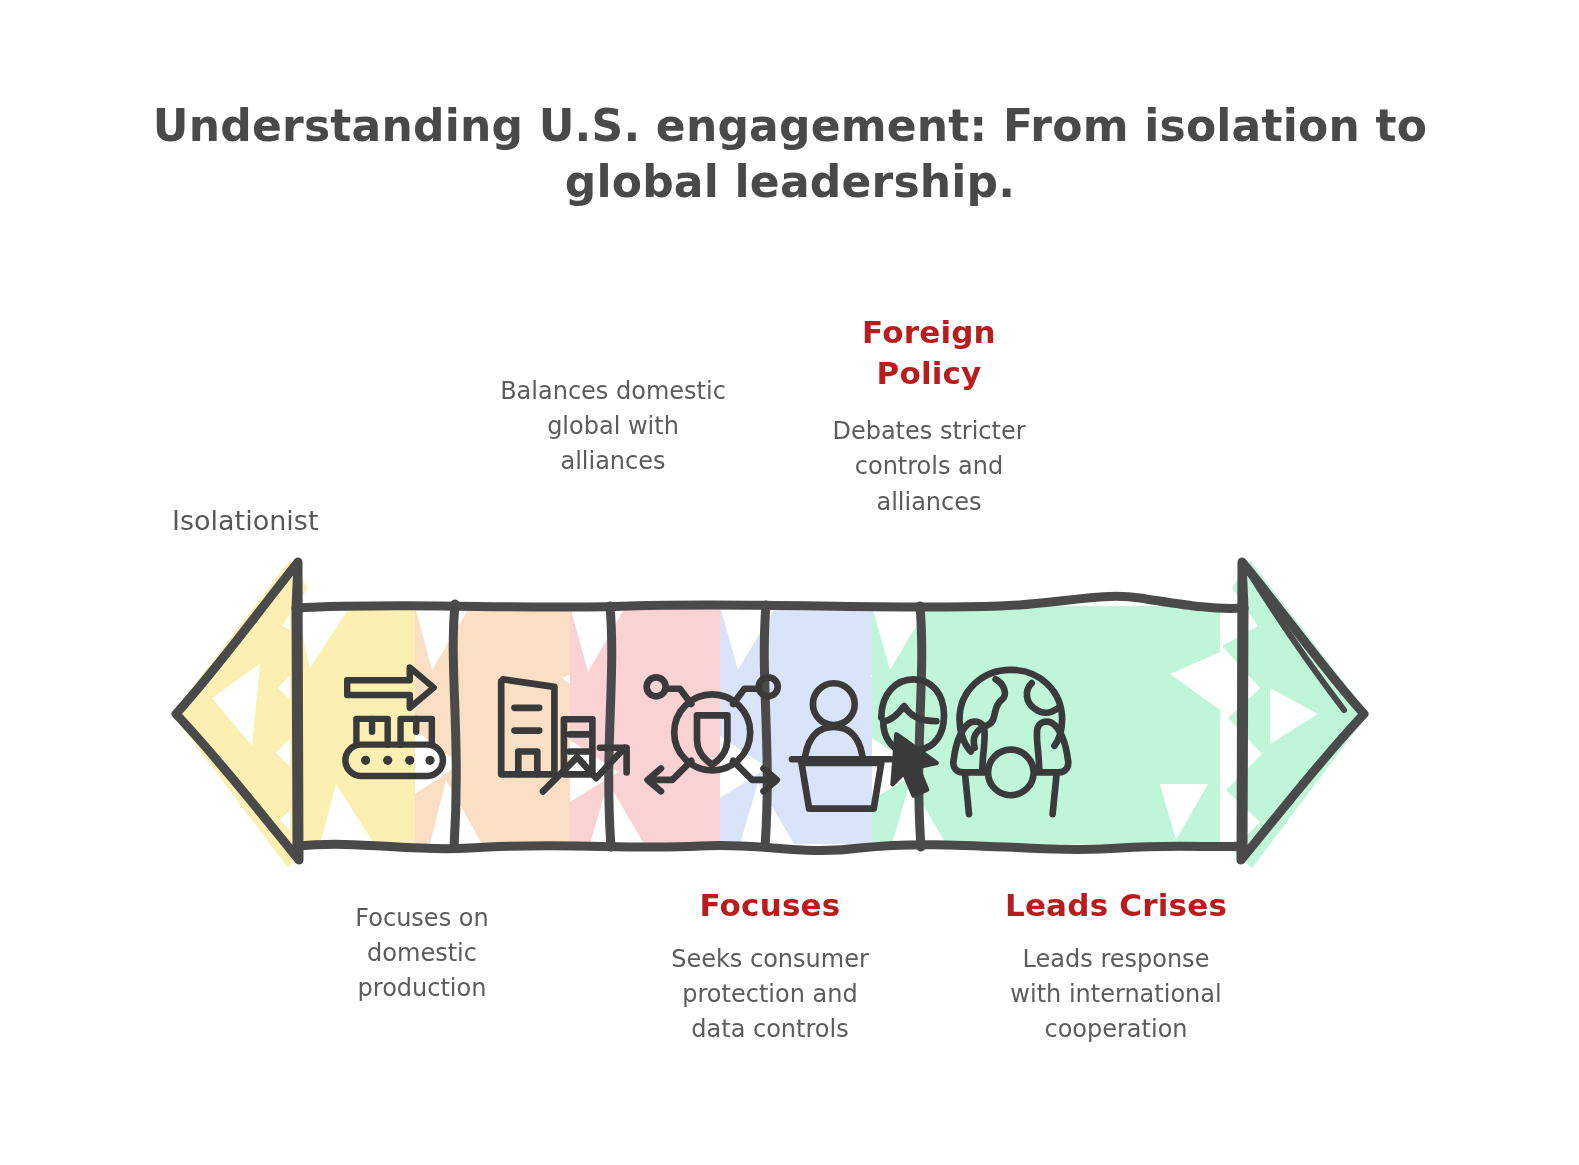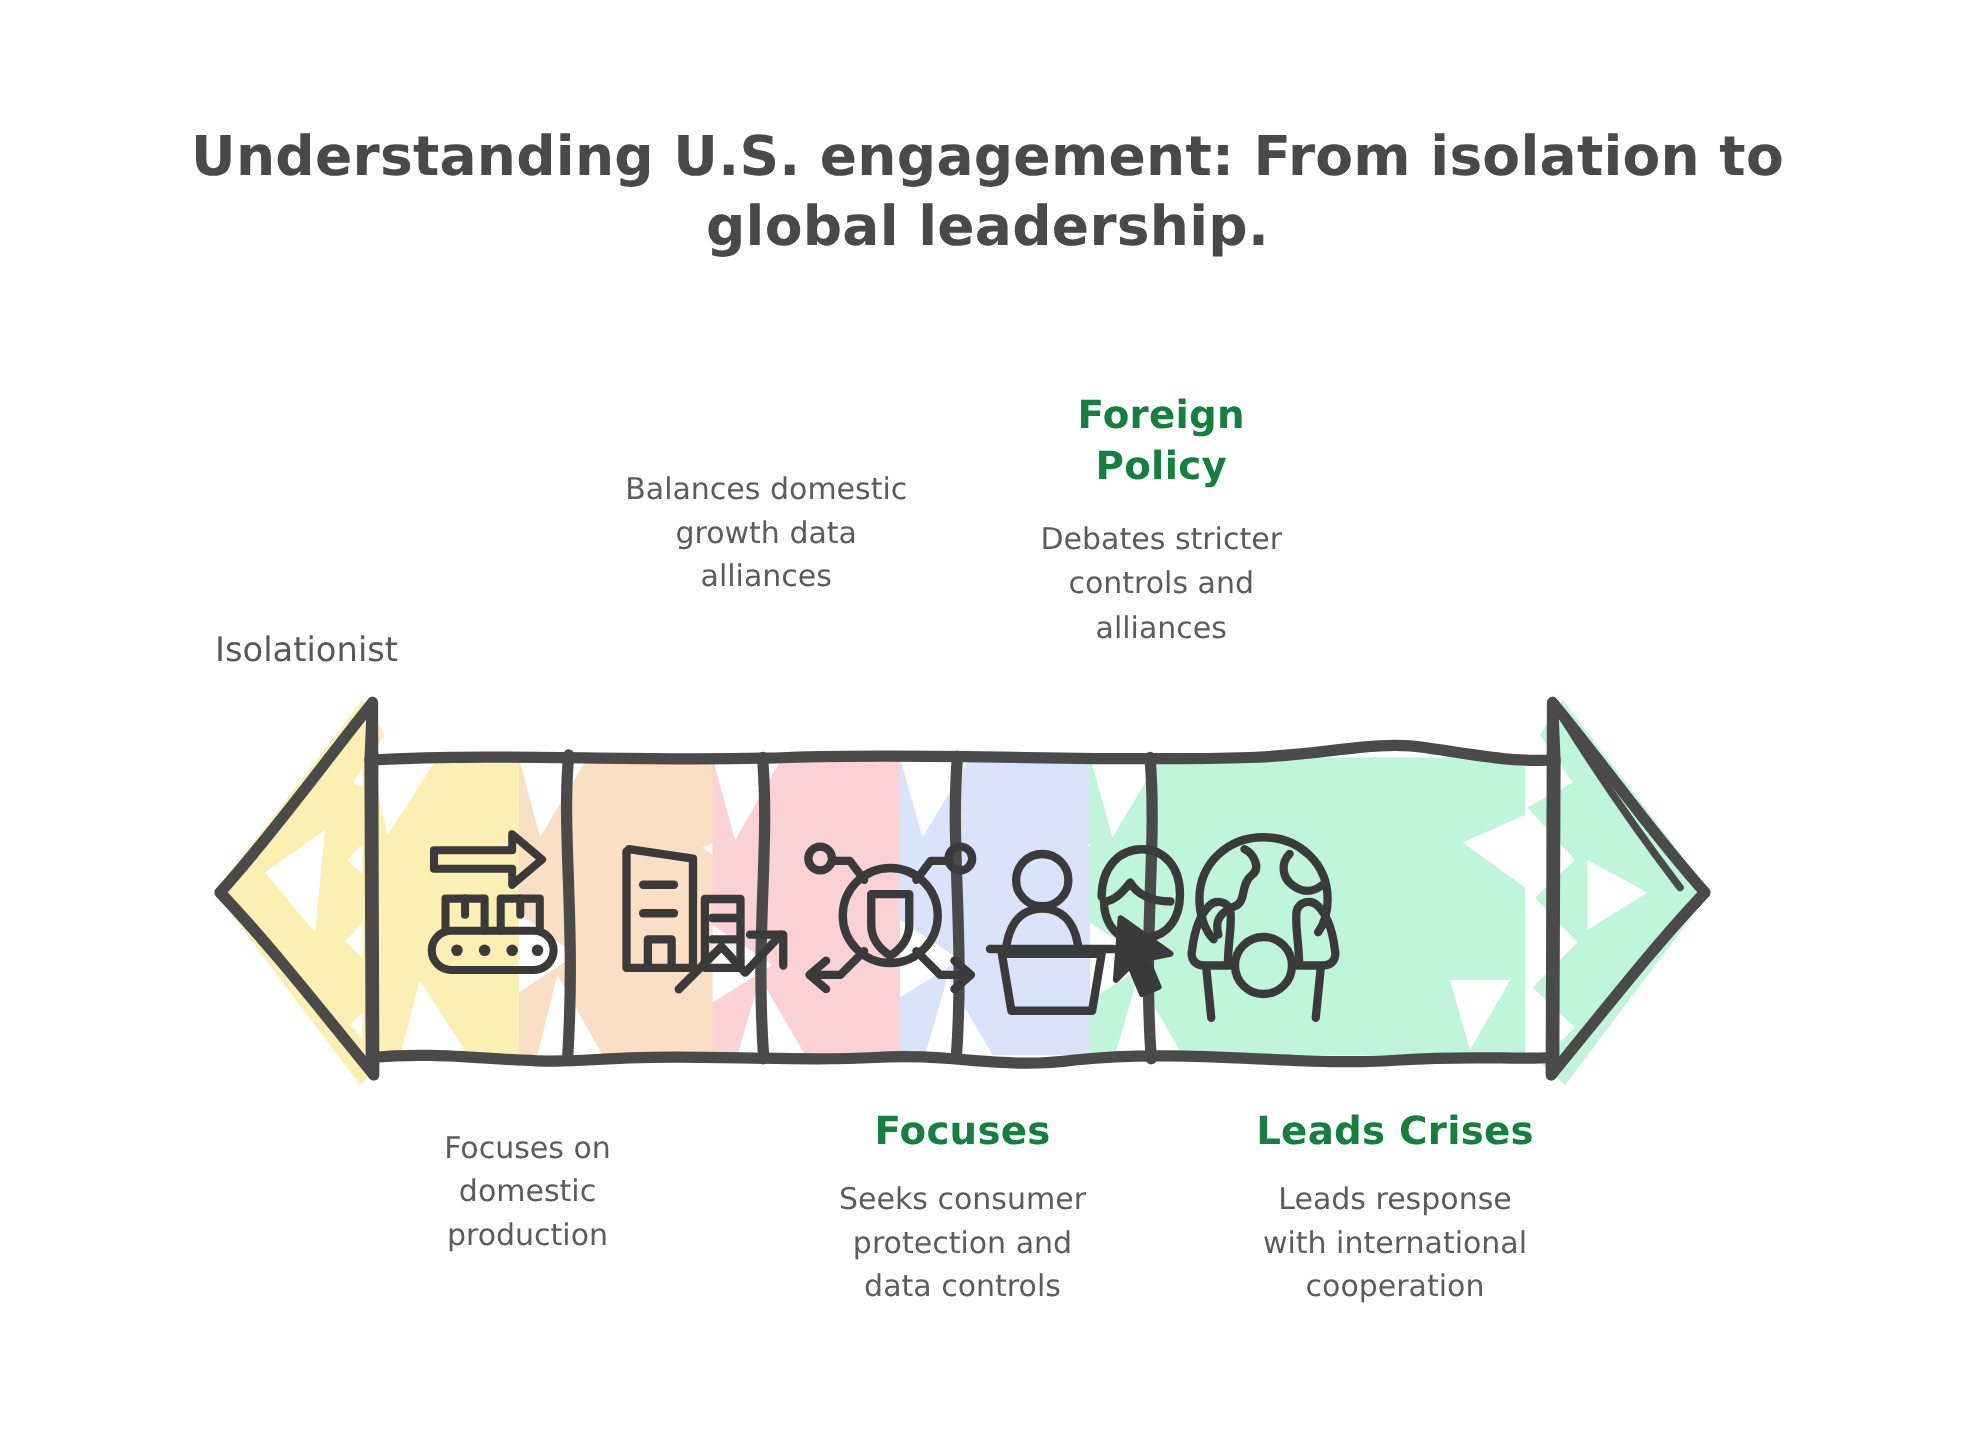--- a/index.html
+++ b/index.html
@@ -47,21 +47,21 @@
   #label-isolationist { left: 172px; top: 505px; }
   #label-globalleader { left: 1122px; top: 505px; }
 
   
   .stage-label { position: absolute; text-align: center; }
 
   .stage-title {
     font-family: "DejaVu Sans", sans-serif;
     font-size: 31px;
     font-weight: 700;
-    color: #15803d;
+    color: #b91c1c;
     line-height: 1.33;
     letter-spacing: 0.2px;
   }
   .stage-desc {
     margin-top: 16px;
     font-family: "DejaVu Sans", sans-serif;
     font-size: 24px;
     font-weight: 400;
     color: #5c5c5c;
     line-height: 1.46;
@@ -92,21 +92,21 @@
 <div id="stage">
 
   <div id="title" style="white-space: pre-line;">Understanding U.S. engagement: From isolation to
 global leadership.</div>
 
   <div class="endcap-label" id="label-isolationist">Isolationist</div>
 
 
   <div class="stage-label" id="callout-job">
     <div class="stage-desc" style="white-space: pre-line;">Balances domestic
-growth data
+global with
 alliances</div>
   </div>
 
   <div class="stage-label" id="callout-foreign">
     <div class="stage-title" style="white-space: pre-line;">Foreign
 Policy</div>
     <div class="stage-desc" style="white-space: pre-line; margin-top: 20px;">Debates stricter
 controls and
 alliances</div>
   </div>

